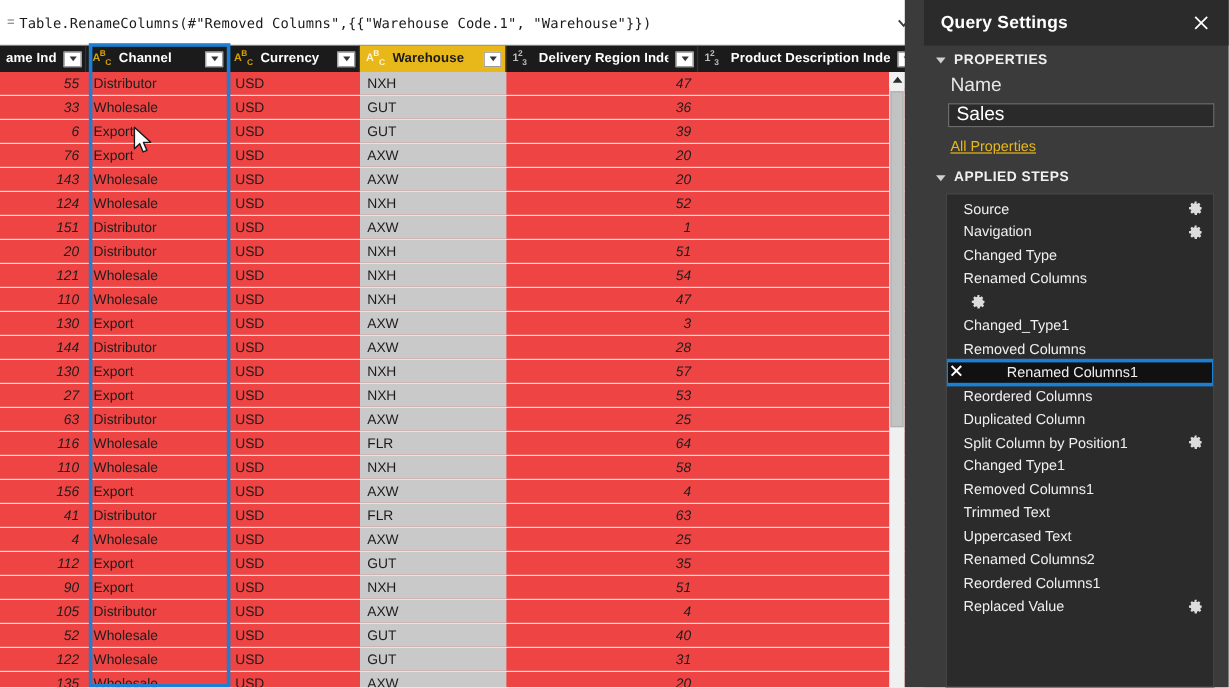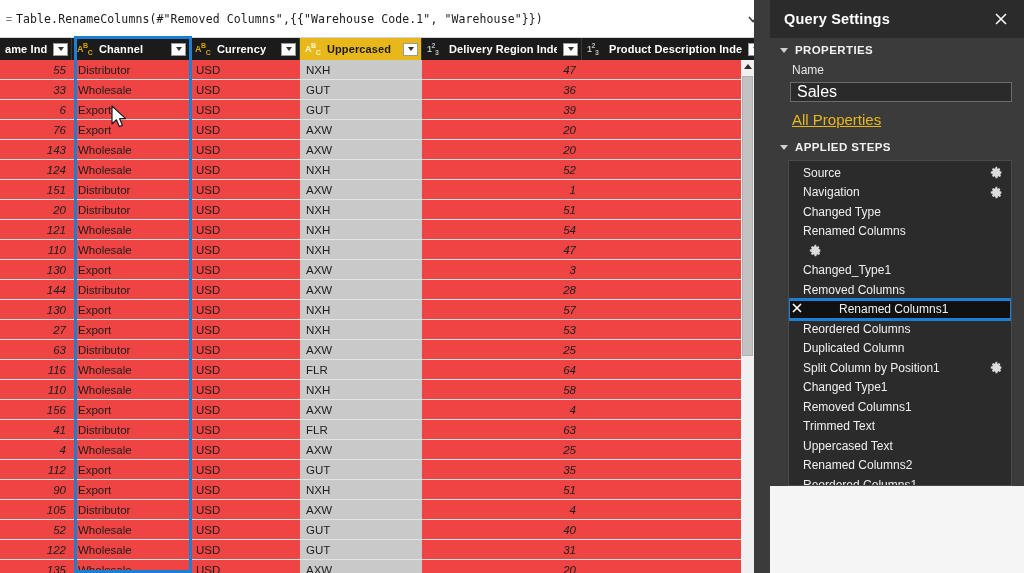--- a/index.html
+++ b/index.html
@@ -246,21 +246,21 @@
     position: absolute;
     left: 111px;
     top: 105px;
     z-index: 60;
     pointer-events: none;
   }
 
   
   #query-settings {
     width: 254px;
-    height: 486px;
+    height: 573px;
     background: #3b3b3b;
     color: #e8e8e8;
     display: flex;
     flex-direction: column;
     flex: 0 0 auto;
   }
   #qs-title-bar {
     height: 38px;
     background: #2b2b2b;
     display: flex;
@@ -293,38 +293,38 @@
   }
   .section-head .tri {
     width: 0; height: 0;
     border-left: 4px solid transparent;
     border-right: 4px solid transparent;
     border-top: 5px solid #d0d0d0;
     margin-right: 7px;
   }
   #prop-name-label {
     padding: 3px 0 3px 22px;
-    font-size: 12px;
+    font-size: 16px;
     color: #e6e6e6;
   }
   #prop-name-input {
     margin: 2px 12px 0 20px;
     height: 20px;
     background: #2a2a2a;
     border: 1px solid #6b6b6b;
     color: #ffffff;
     font-size: 16px;
     display: flex;
     align-items: center;
     padding: 0 6px;
     cursor: text;
   }
   #all-properties {
     margin: 9px 0 4px 22px;
-    font-size: 15px;
+    font-size: 12px;
     color: #e8b71a;
     text-decoration: underline;
     cursor: pointer;
     display: inline-block;
   }
   #steps-wrap {
     margin: 3px 12px 0 18px;
     background: #2b2b2b;
     border: 1px solid #4a4a4a;
     flex: 1 1 auto;
@@ -407,21 +407,21 @@
         </div>
         <div class="col-head w-curr">
           <span class="type-icon">A<sup>B</sup><sub>C</sub></span>
           <span class="head-label">Currency</span>
           <div class="filter-btn">
             <span class="caret"></span>
           </div>
         </div>
         <div class="col-head w-ware selected-col">
           <span class="type-icon">A<sup>B</sup><sub>C</sub></span>
-          <span class="head-label">Uppercased</span>
+          <span class="head-label">Warehouse</span>
           <div class="filter-btn">
             <span class="caret"></span>
           </div>
         </div>
         <div class="col-head w-deliv">
           <span class="type-icon num-icon">1<sup>2</sup><sub>3</sub></span>
           <span class="head-label">Delivery Region Index</span>
           <div class="filter-btn">
             <span class="caret"></span>
           </div>

